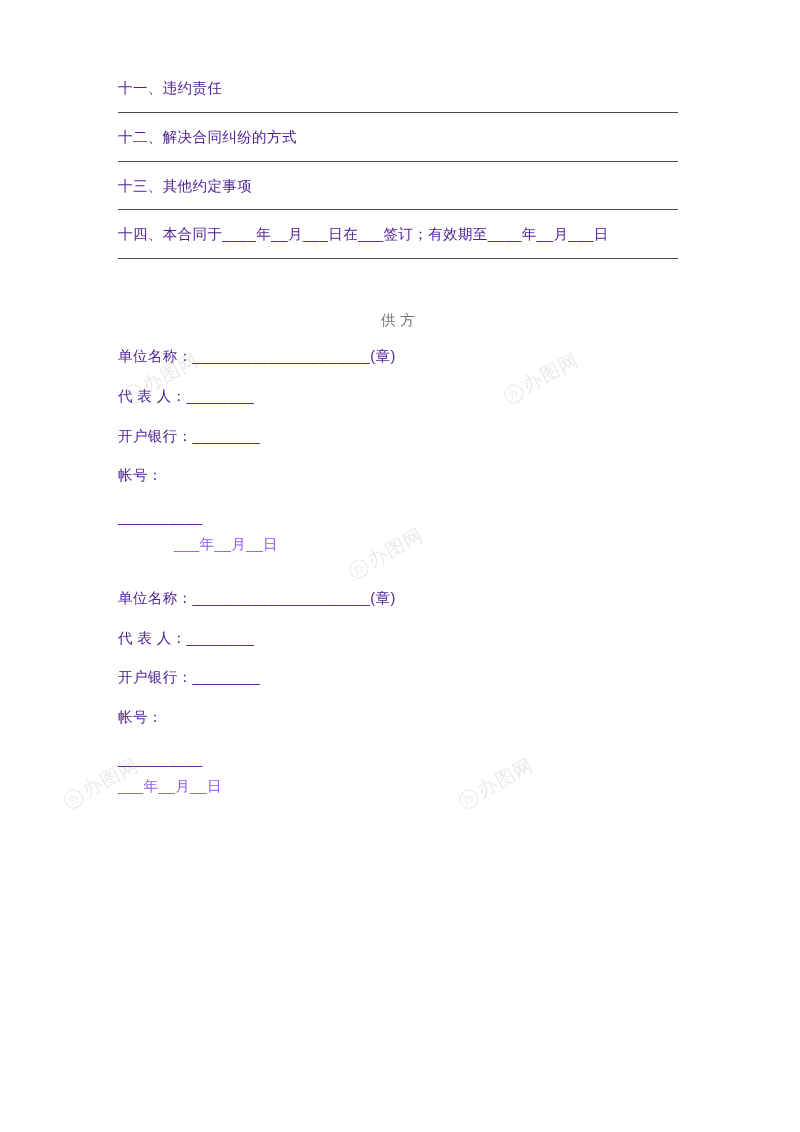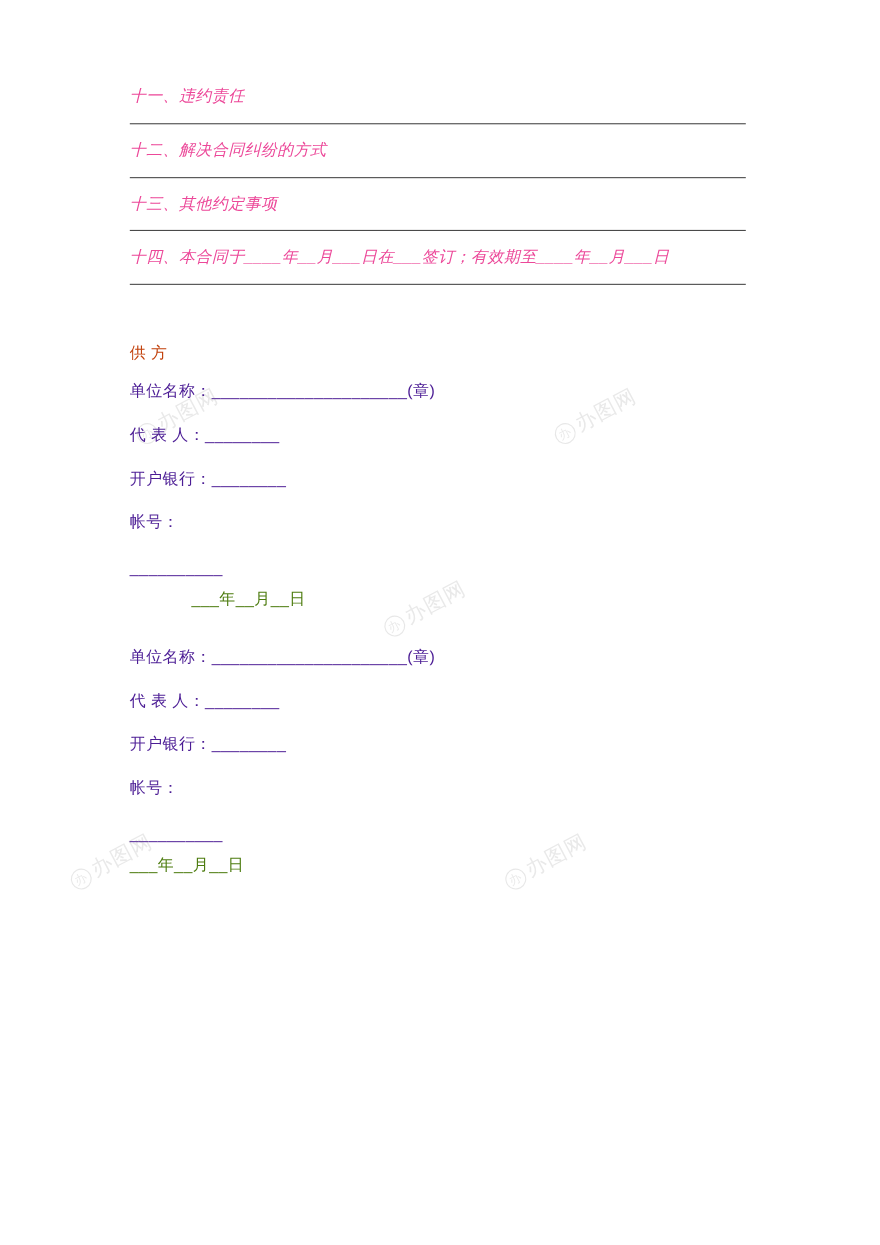--- a/index.html
+++ b/index.html
@@ -18,62 +18,62 @@
     overflow: hidden;
   }
   .doc-body {
     position: absolute;
     left: 118px;
     top: 78px;
     width: 560px;
   }
   .clause {
     font-size: 14.5px;
-    color: #ec4899;
+    color: #4c1d95;
     line-height: 1.5;
     margin: 0 0 12px 0;
     letter-spacing: 0.4px;
-    font-style: italic;
   }
   .rule {
     border: none;
     border-top: 1px solid #4a4a4a;
     margin: 0 0 14px 0;
     height: 0;
     width: 100%;
   }
   .rule.tight {
     margin-bottom: 18px;
   }
   .block-gap-lg {
     height: 34px;
   }
   .party-title {
     font-size: 14.5px;
-    color: #c2410c;
+    color: #737373;
     margin: 0 0 16px 0;
     letter-spacing: 0.4px;
+    text-align: center;
   }
   .field-line {
     font-size: 14.5px;
     color: #4c1d95;
     margin: 0 0 18px 0;
     letter-spacing: 0.4px;
     line-height: 1.5;
   }
   .field-line.last {
     margin-bottom: 6px;
   }
   .acct-under {
     display: block;
     margin-top: 20px;
   }
   .date-line {
     font-size: 14.5px;
-    color: #4d7c0f;
+    color: #8b5cf6;
     letter-spacing: 0.4px;
     margin: 0 0 0 0;
   }
   .date-line.indent {
     padding-left: 56px;
   }
   
   .wm {
     position: absolute;
     color: rgba(120,120,120,0.16);

